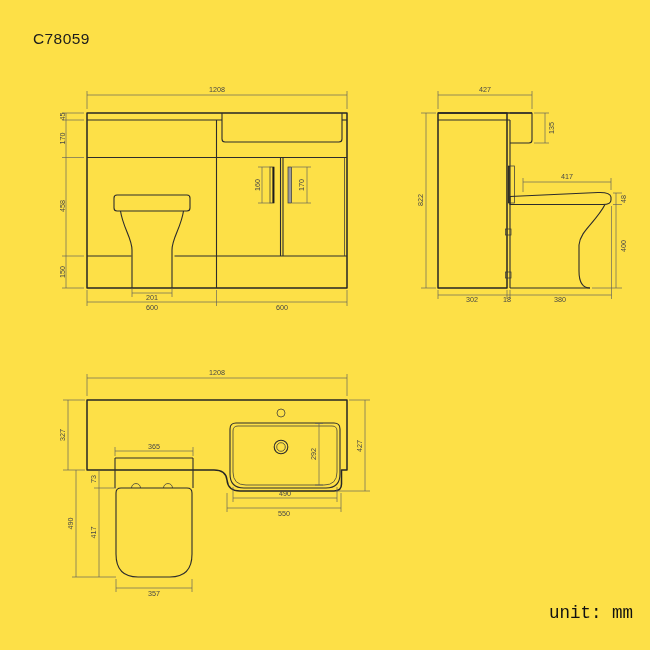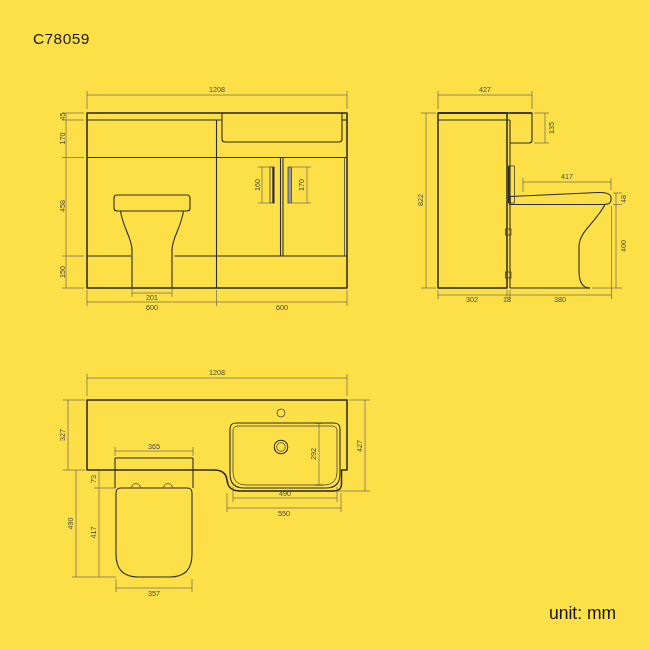--- a/index.html
+++ b/index.html
@@ -1,18 +1,18 @@
 <!DOCTYPE html>
 <html><head>
 <meta charset="utf-8">
 <style>
   html,body{margin:0;padding:0;background:#fff;width:650px;height:650px;overflow:hidden;}
   .canvas{position:relative;width:650px;height:650px;background:#fde047;font-family:"Liberation Sans",sans-serif;}
   .title{position:absolute;left:33px;top:30px;font-size:15.5px;color:#1c1c1c;letter-spacing:.4px;}
-  .unit{position:absolute;left:549px;top:603px;font-size:17.5px;color:#111;}
+  .unit{position:absolute;left:549px;top:603px;font-size:17.5px;color:#111;font-family:Liberation Mono, monospace;}
   svg{position:absolute;left:0;top:0;}
   .ol{stroke:#262626;stroke-width:1.5;fill:none;stroke-linejoin:round;}
   .ml{stroke:#2c2c2c;stroke-width:1.1;fill:none;stroke-linejoin:round;}
   .thin{stroke:#3a3a3a;stroke-width:.75;fill:none;}
   .dim{stroke:#5f5f5f;stroke-width:.65;fill:none;}
   text.d{fill:#474747;font-size:7.2px;font-family:"Liberation Sans",sans-serif;text-anchor:middle;}
 </style>
 </head>
 <body>
 

